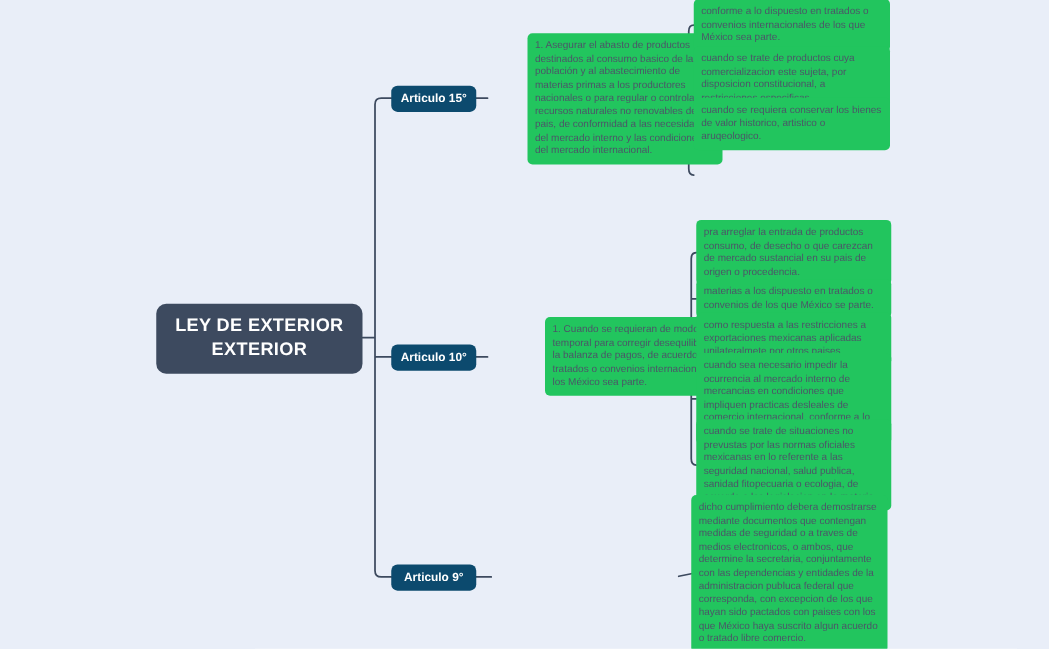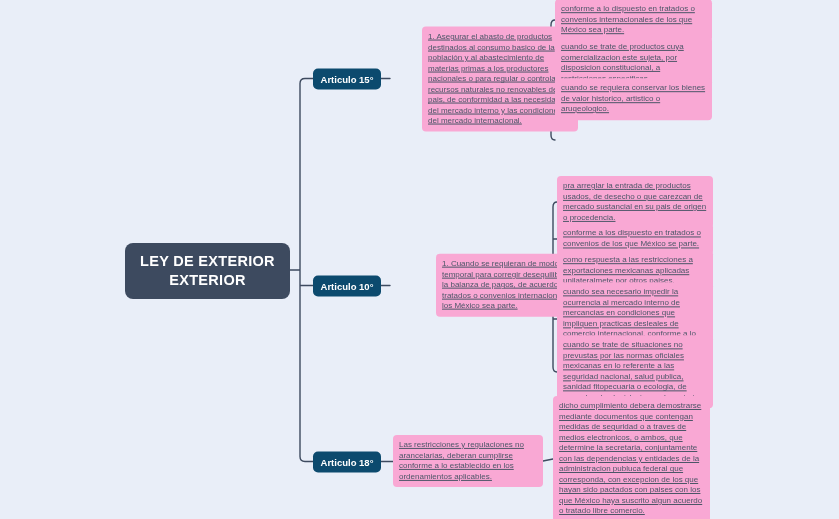--- a/index.html
+++ b/index.html
@@ -17,23 +17,23 @@
     font-weight:bold; font-size:14.5px; line-height:1.3; letter-spacing:0.3px;
     padding:0 10px; cursor:pointer;
   }
   .article-node {
     left:313px; width:68px; height:21px; transform:translateY(-50%);
     background:#0c4a6e; color:#ffffff; border-radius:5px;
     font-weight:bold; font-size:9.5px; text-align:center; line-height:21px;
     cursor:pointer;
   }
   .text-box {
-    background:#f9a8d4; color:#4c5668; border-radius:4px;
+    background:#22c55e; color:#4c5668; border-radius:4px;
     font-size:8px; line-height:1.32; padding:5px 6px;
-    transform:translateY(-50%); cursor:pointer;text-decoration:underline;
+    transform:translateY(-50%); cursor:pointer;
   }
   .desc-15 { left:398px; top:79px;  width:156px;margin-left:24px; }
   .desc-16 { left:390px; top:285px; width:160px;margin-left:46px; }
   .desc-17 { left:393px; top:461px; width:150px; }
   .leaf-15 { left:555px; width:157px; }
   .leaf-16 { left:557px; width:156px; }
   .leaf-17 { left:553px; width:157px; }
 </style>
 </head>
 <body>
@@ -47,31 +47,30 @@
     <path d="M381 461.5 H393"></path>
     <path d="M546 79 H551 M555 20 Q551 20 551 25 V135 Q551 140 555 140 M551 63 H555 M551 99 H555"></path>
     <path d="M550 285 H553 M557 202 Q553 202 553 207 V367 Q553 372 557 372 M553 239 H557 M553 271 H557 M553 319 H557"></path>
     <path d="M543 461 L553 459"></path>
   </svg>
 
   <div class="node root-node">LEY DE EXTERIOR EXTERIOR</div>
 
   <div class="node article-node" style="top:78.5px">Articulo 15°</div>
   <div class="node article-node" style="top:285.5px">Articulo 10°</div>
-  <div class="node article-node" style="top:461.5px">Articulo 18°</div>
+  <div class="node article-node" style="top:461.5px">Articulo 9°</div>
 
   <div class="node text-box desc-15">1. Asegurar el abasto de productos destinados al consumo basico de la población y al abastecimiento de materias primas a los productores nacionales o para regular o controlar recursos naturales no renovables del pais, de conformidad a las necesidades del mercado interno y las condiciones del mercado internacional.</div>
   <div class="node text-box desc-16">1. Cuando se requieran de modo temporal para corregir desequilibrios en la balanza de pagos, de acuerdo a los tratados o convenios internacionales de los México sea parte.</div>
-  <div class="node text-box desc-17">Las restricciones y regulaciones no arancelarias, deberan cumplirse conforme a lo establecido en los ordenamientos aplicables.</div>
 
   <div class="node text-box leaf-15" style="top:20px">conforme a lo dispuesto en tratados o convenios internacionales de los que México sea parte.</div>
   <div class="node text-box leaf-15" style="top:63px">cuando se trate de productos cuya comercializacion este sujeta, por disposicion constitucional, a restricciones especificas.</div>
   <div class="node text-box leaf-15" style="top:99px">cuando se requiera conservar los bienes de valor historico, artistico o aruqeologico.</div>
 
-  <div class="node text-box leaf-16" style="top:202px">pra arreglar la entrada de productos usados, de desecho o que carezcan de mercado sustancial en su pais de origen o procedencia.</div>
-  <div class="node text-box leaf-16" style="top:239px">conforme a los dispuesto en tratados o convenios de los que México se parte.</div>
+  <div class="node text-box leaf-16" style="top:202px">pra arreglar la entrada de productos consumo, de desecho o que carezcan de mercado sustancial en su pais de origen o procedencia.</div>
+  <div class="node text-box leaf-16" style="top:239px">materias a los dispuesto en tratados o convenios de los que México se parte.</div>
   <div class="node text-box leaf-16" style="top:271px">como respuesta a las restricciones a exportaciones mexicanas aplicadas unilateralmete por otros paises.</div>
   <div class="node text-box leaf-16" style="top:319px">cuando sea necesario impedir la ocurrencia al mercado interno de mercancias en condiciones que impliquen practicas desleales de comercio internacional, conforme a lo dispuesto a la ley.</div>
   <div class="node text-box leaf-16" style="top:372px">cuando se trate de situaciones no prevustas por las normas oficiales mexicanas en lo referente a las seguridad nacional, salud publica, sanidad fitopecuaria o ecologia, de acuerdo a las legislacion en la materia.</div>
 
   <div class="node text-box leaf-17" style="top:459px">dicho cumplimiento debera demostrarse mediante documentos que contengan medidas de seguridad o a traves de medios electronicos, o ambos, que determine la secretaria, conjuntamente con las dependencias y entidades de la administracion publuca federal que corresponda, con excepcion de los que hayan sido pactados con paises con los que México haya suscrito algun acuerdo o tratado libre comercio.</div>
 
 </div>
 
 </body></html>

